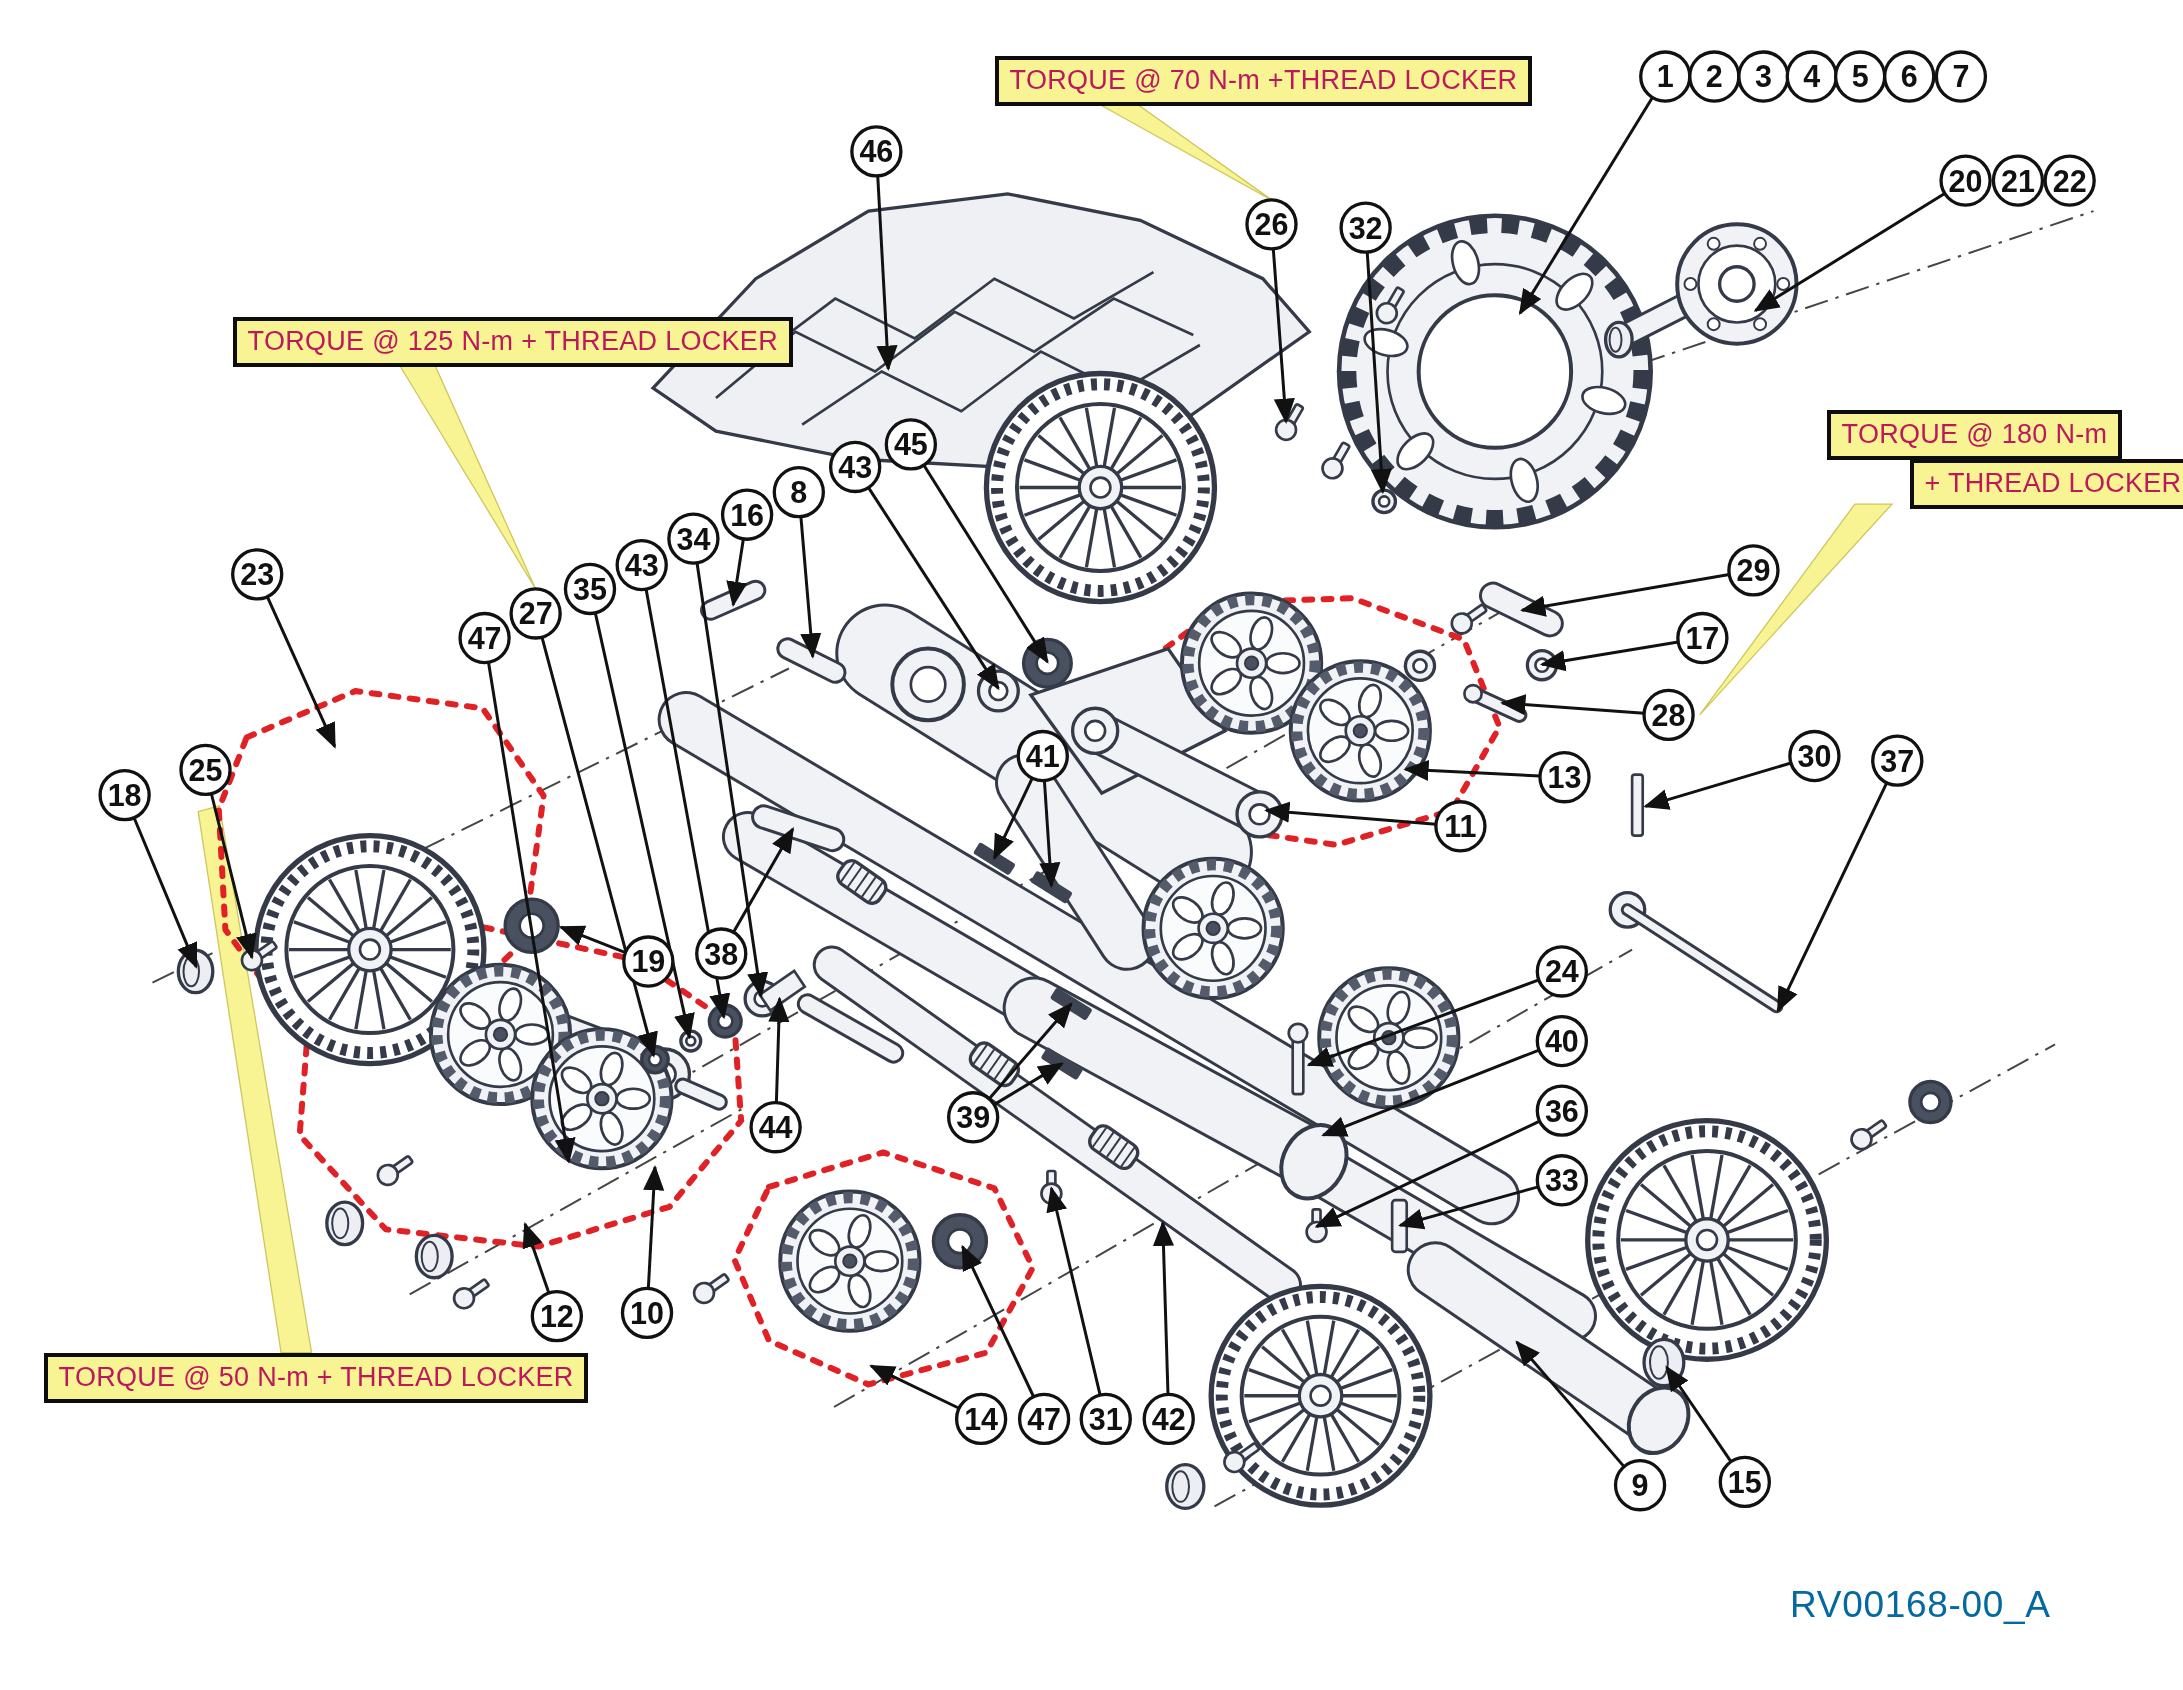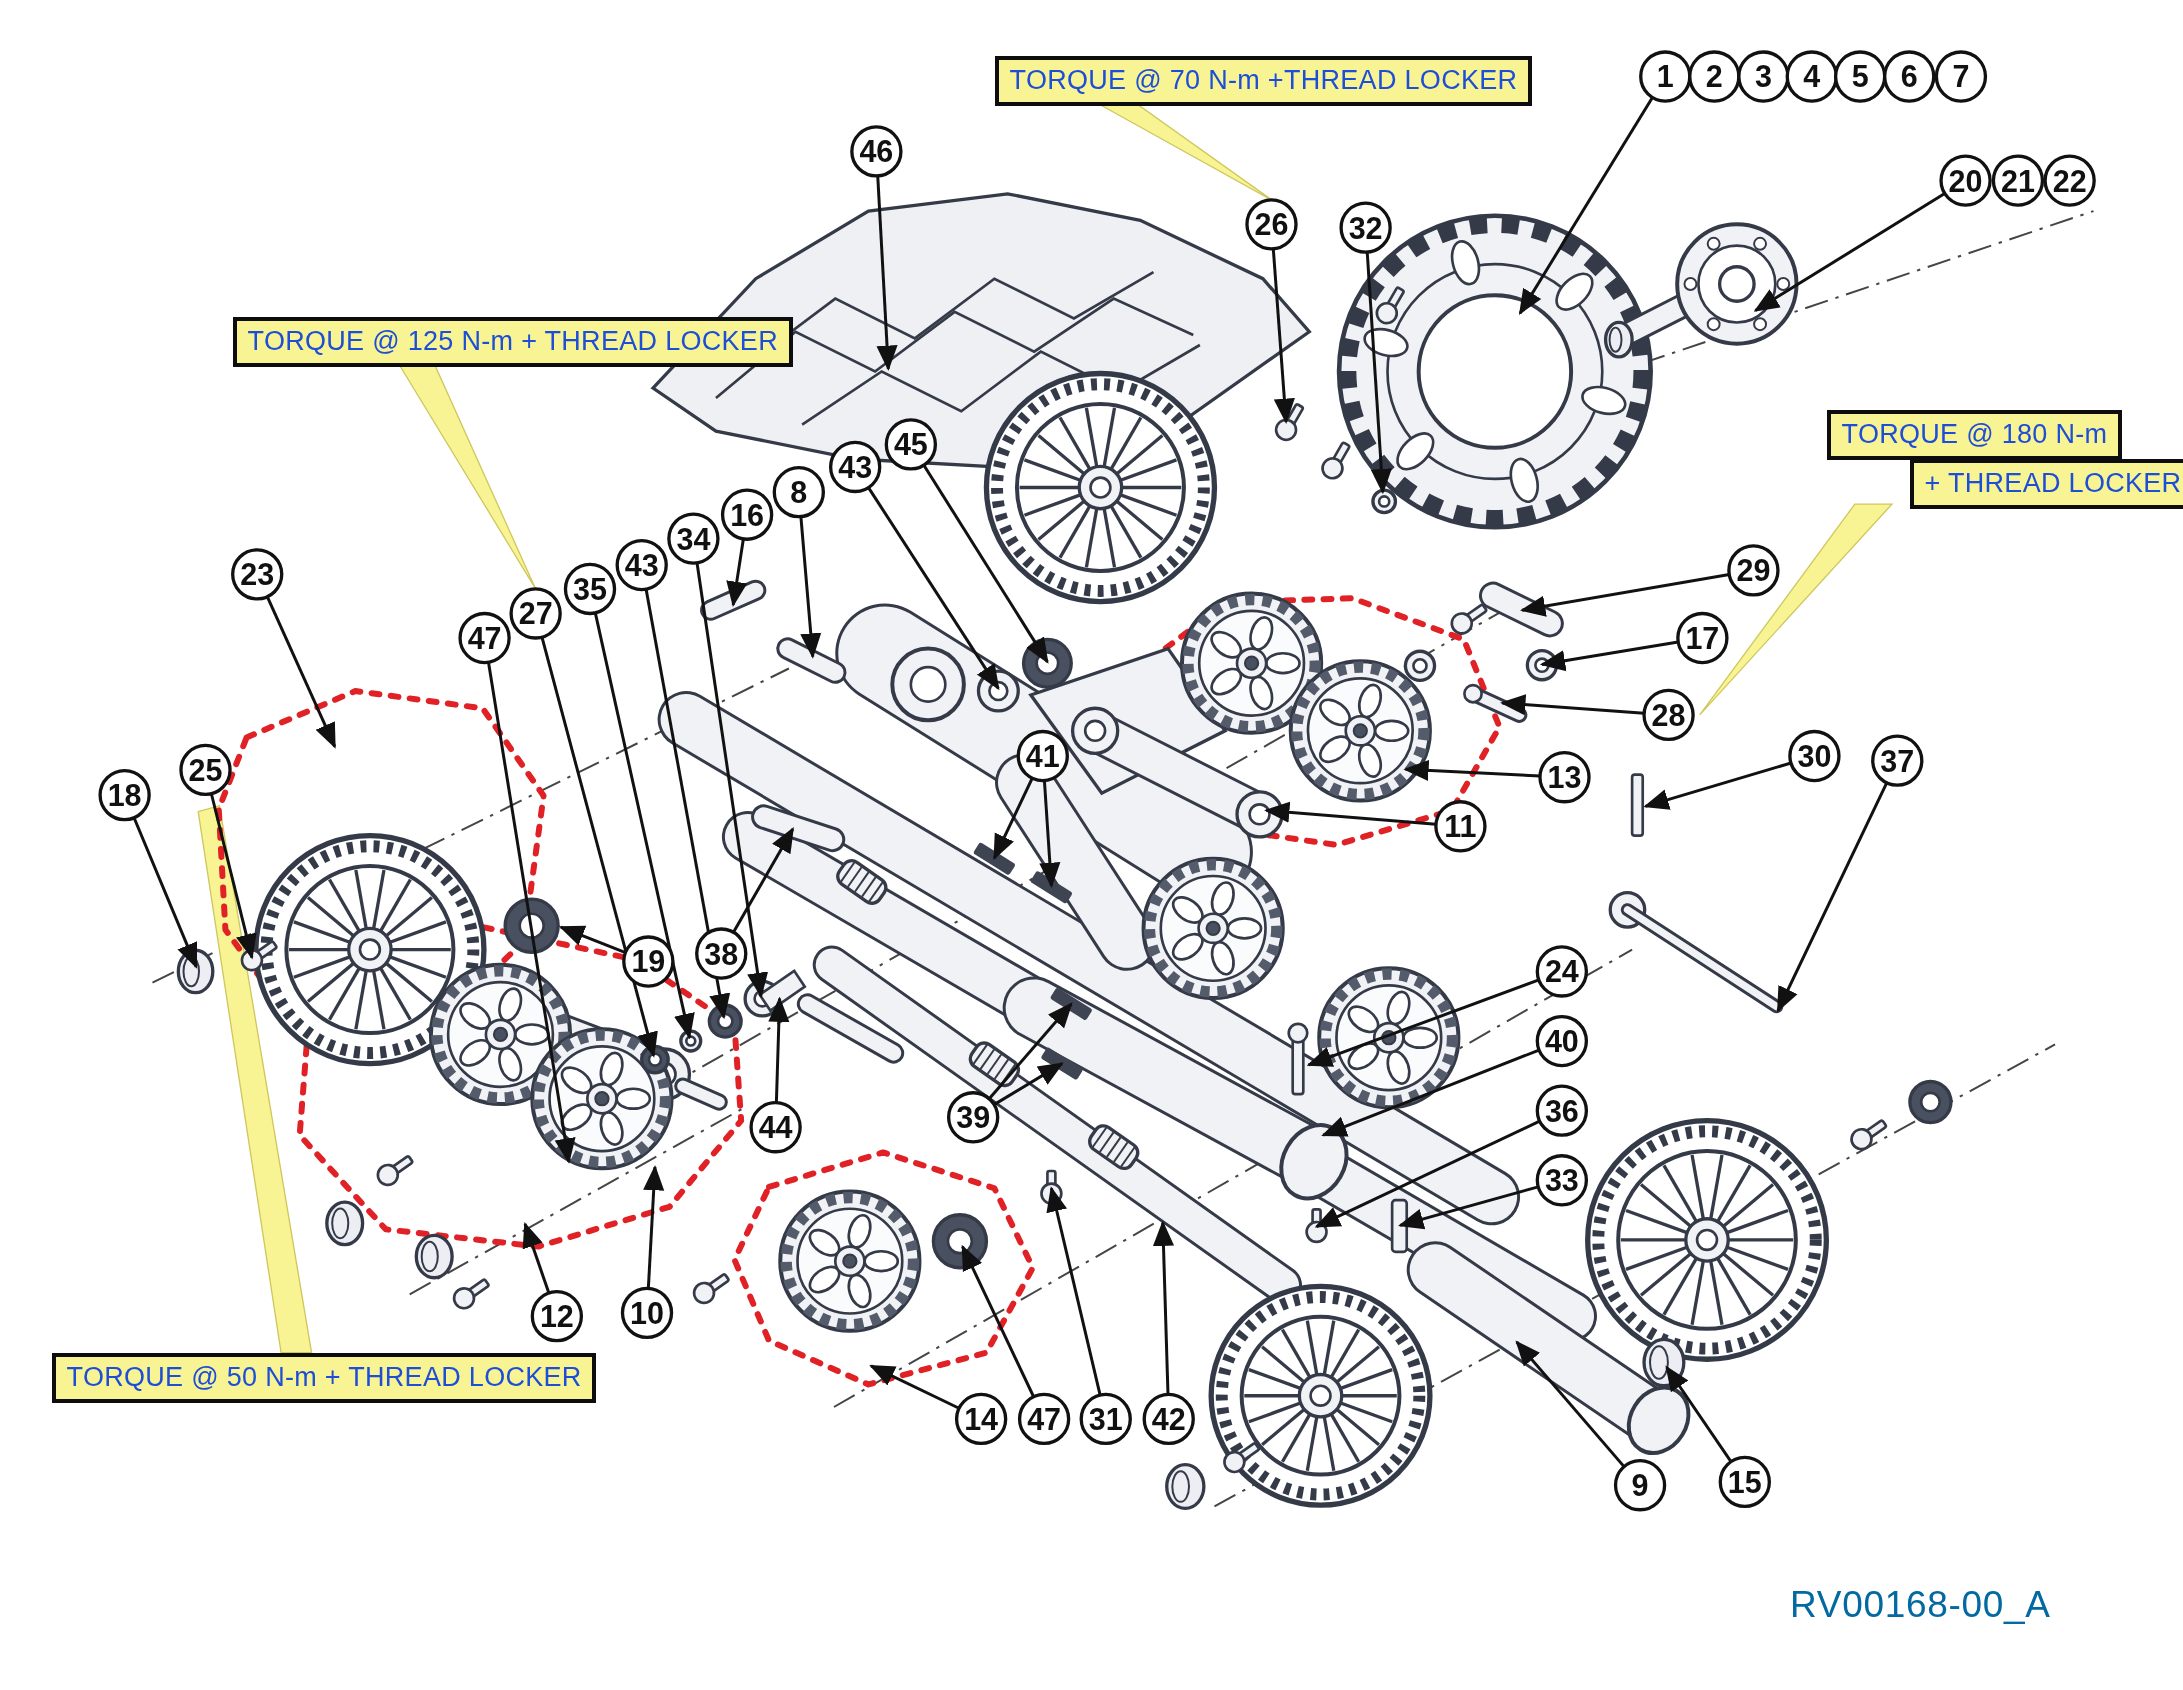--- a/index.html
+++ b/index.html
@@ -1,19 +1,19 @@
 <!DOCTYPE html>
 <html style="font-size:10.6px"><head>
 <meta charset="utf-8">
 <style>
   html,body{margin:0;padding:0;background:#ffffff;}
   .stage{position:relative;width:2183px;height:1691px;background:#ffffff;overflow:hidden;
          font-family:"Liberation Sans",sans-serif;}
   #diagram-svg{position:absolute;left:0;top:0;width:2183px;height:1691px;}
-  .torque-box{position:absolute;background:#f8f493;border:4px solid #0d0d0d;color:#1d4ed8;
+  .torque-box{position:absolute;background:#f8f493;border:4px solid #0d0d0d;color:#be185d;
               font:400 27px/1.15 "Liberation Sans",sans-serif;padding:5.3px 10.6px;white-space:nowrap;
               letter-spacing:0.3px;}
   .drawing-number{position:absolute;color:#0369a1;font:400 37px/1 "Liberation Sans",sans-serif;
               letter-spacing:0.7px;}
 </style>
 </head>
 <body>
 
 <div class="stage">
 
@@ -643,17 +643,17 @@
       </g>
   </svg>
 
   <div class="torque-box" style="left:995px;top:56px;">TORQUE @ 70 N-m +THREAD LOCKER</div>
 
   <div class="torque-box" style="left:233px;top:317px;text-align:center;">TORQUE @ 125 N-m + THREAD LOCKER</div>
 
   <div class="torque-box" style="left:1827px;top:410px;min-width:239px;">TORQUE @ 180 N-m</div>
   <div class="torque-box" style="left:1910px;top:459px;min-width:233px;">+ THREAD LOCKER</div>
 
-  <div class="torque-box" style="left:52px;top:1353px;">TORQUE @ 50 N-m + THREAD LOCKER</div>
+  <div class="torque-box" style="left:44px;top:1353px;">TORQUE @ 50 N-m + THREAD LOCKER</div>
 
   <div class="drawing-number" style="left:1790px;top:1586px;">RV00168-00_A</div>
 </div>
 
 
 </body></html>

